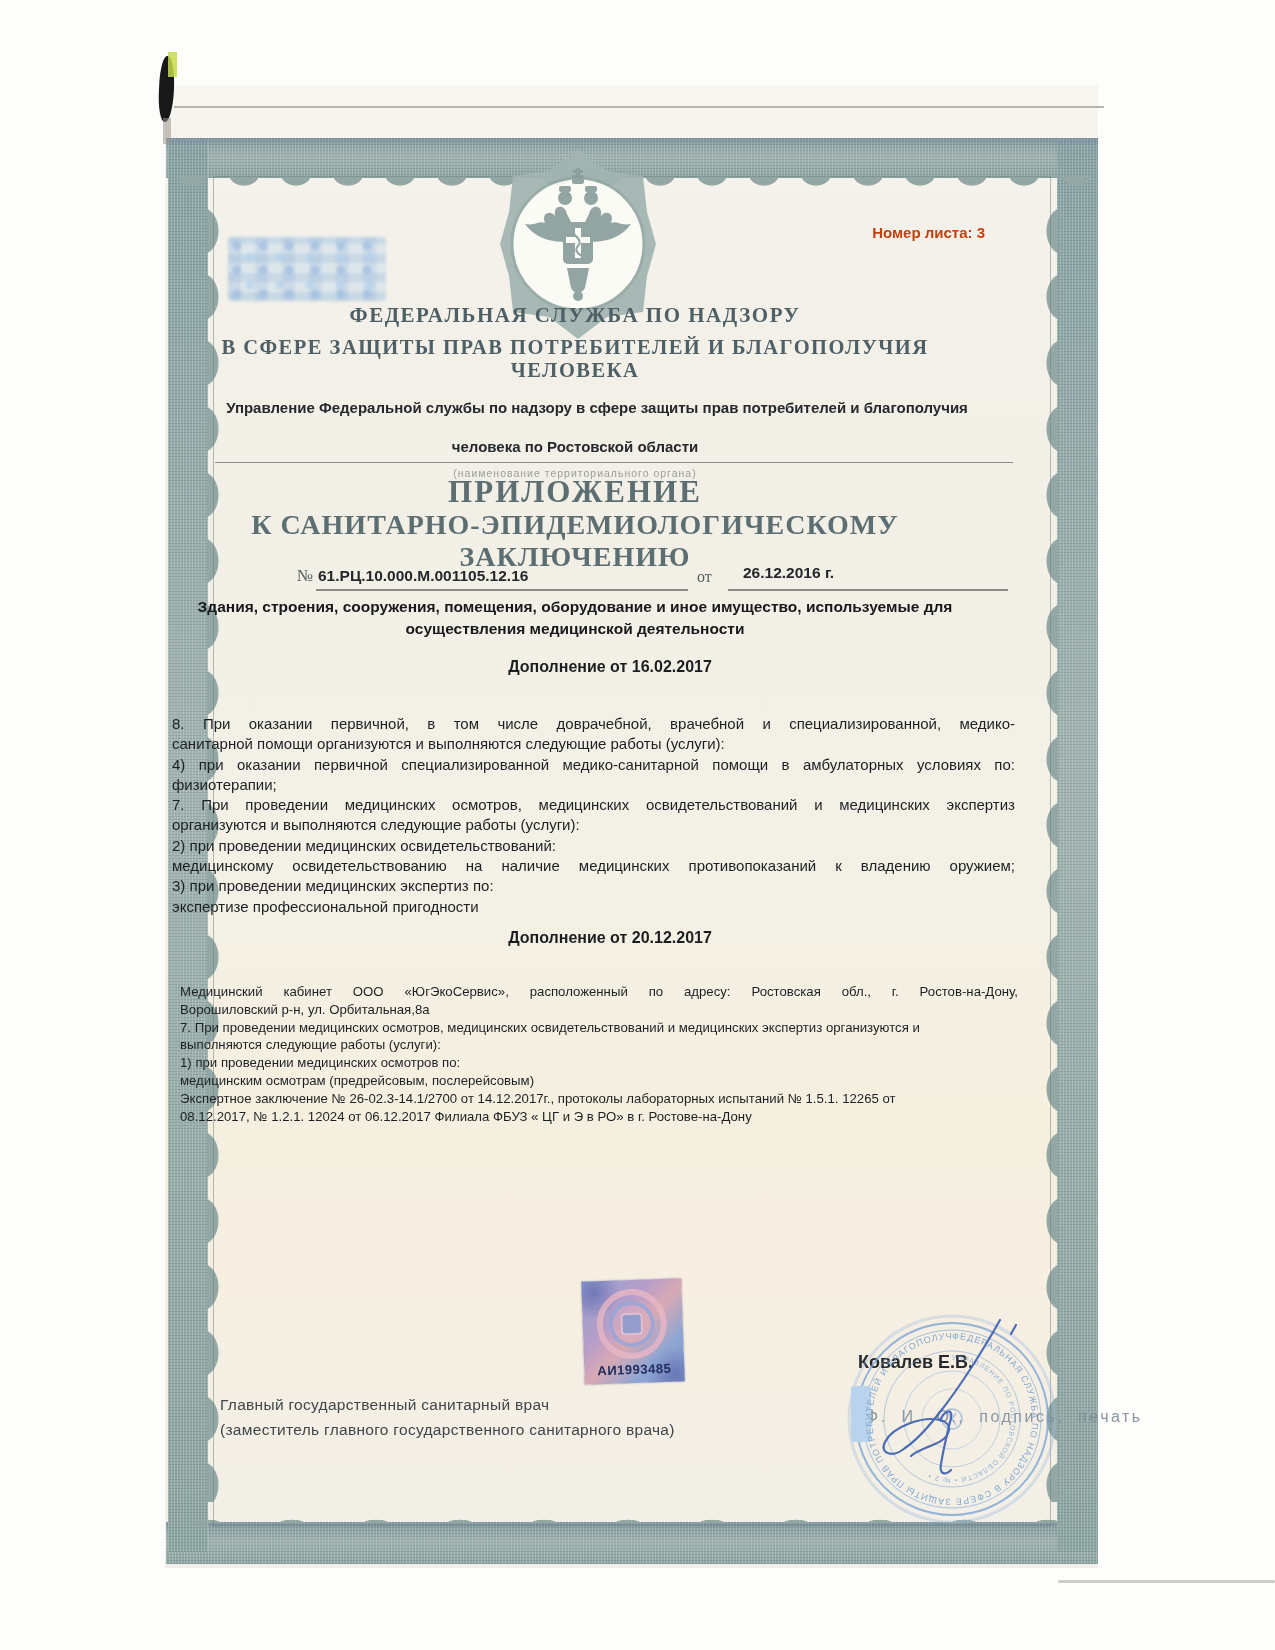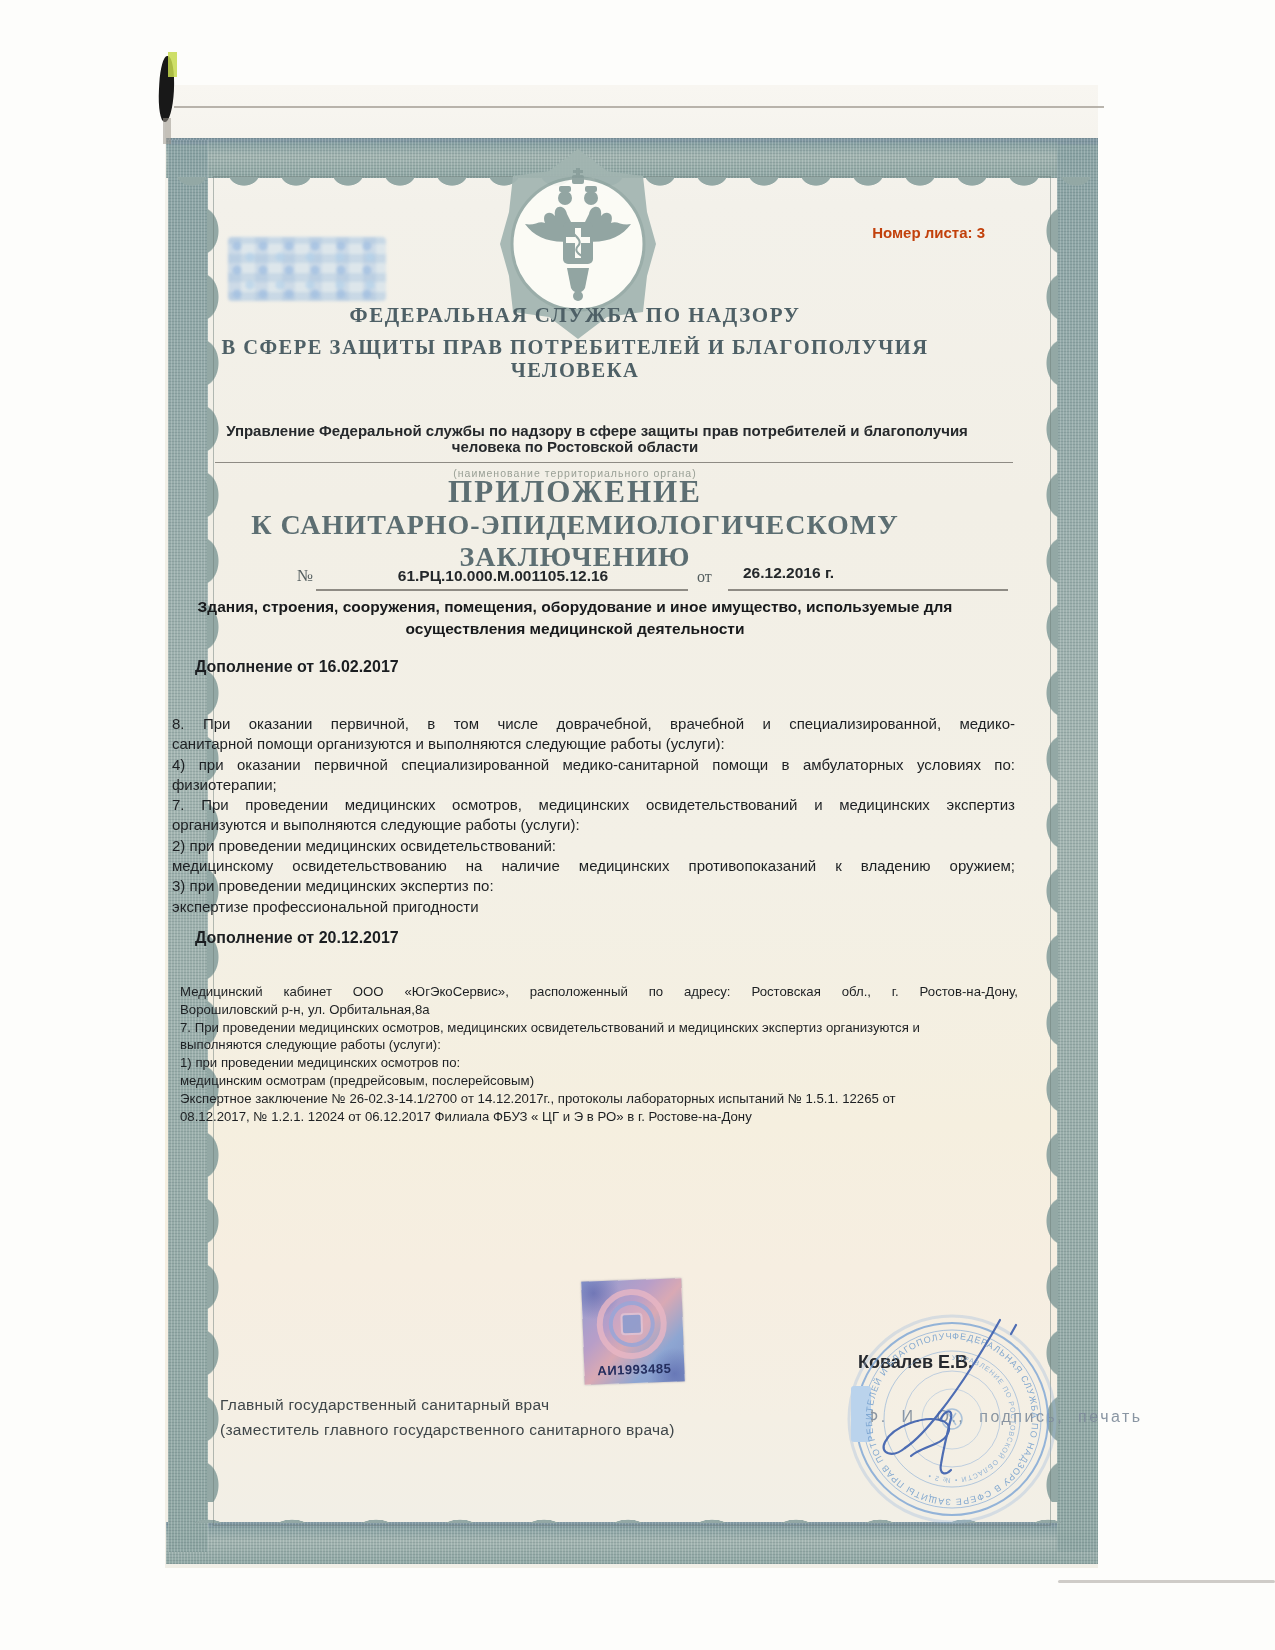--- a/index.html
+++ b/index.html
@@ -52,36 +52,36 @@
       repeating-linear-gradient(90deg, rgba(90,140,210,.4) 0 13px, rgba(170,205,240,.25) 13px 27px);
     background-size:26px 24px, 30px 28px, auto, auto;
     filter:blur(1.6px); opacity:.6; border-radius:4px; }
 
   
   .emblem { position:absolute; left:497px; top:146px; width:162px; height:196px; z-index:4; opacity:.92; }
 
   
   .txt { position:absolute; z-index:4; color:#1c1f22; }
   .center810 { left:170px; width:810px; text-align:center; }
-  .center830 { left:195px; width:830px; }
+  .center830 { left:195px; width:830px; text-align:center; }
   .sheet-number { left:735px; top:224px; width:250px; text-align:right; font-size:15px; font-weight:700; color:#c2410c; }
   .hdr { font-family:"Liberation Serif", serif; font-weight:700; color:#4e6066; letter-spacing:1.5px; }
   .hdr1 { top:303px; font-size:21px; }
   .hdr2 { top:336px; font-size:20.5px; }
   .auth { font-size:15px; font-weight:600; color:#26292c; }
-  .auth1 { top:422px;padding-left:44px; }
+  .auth1 { top:399px;padding-left:44px; }
   .auth2 { top:438px; }
   .auth-line { position:absolute; left:215px; top:462px; width:798px; height:1px; background:#8e8b84; z-index:4; }
   .auth-caption { top:467px; font-size:10.5px; font-weight:400; color:#9aa096; letter-spacing:1px; }
   .ttl { font-family:"Liberation Serif", serif; font-weight:700; color:#5c6e72; }
   .ttl1 { top:474px; font-size:31px; letter-spacing:2px; }
   .ttl2 { top:509px; font-size:28px; letter-spacing:1px; }
   .serif-label { font-family:"Liberation Serif", serif; color:#555f60; }
   .no-label { left:297px; top:566px; font-size:17px; }
-  .num-value { left:318px; top:567px; width:370px; text-align:center; font-size:15.5px; font-weight:700; color:#24282b; }
+  .num-value { left:318px; top:567px; width:370px; font-size:15.5px; font-weight:700; color:#24282b; }
   .num-line1 { position:absolute; left:316px; top:589px; width:372px; height:1.5px; background:#8e8b84; z-index:4; }
   .from-label { left:697px; top:568px; font-size:16px; }
   .date-value { left:743px; top:564px; width:265px; font-size:15.5px; font-weight:700; color:#24282b; }
   .num-line2 { position:absolute; left:728px; top:589px; width:280px; height:1.5px; background:#8e8b84; z-index:4; }
   .subj { font-weight:700; font-size:15.5px; color:#17191b; }
   .subj1 { top:598px; }
   .subj2 { top:620px; }
   .supp-head { font-weight:700; font-size:16px; color:#1b1e21; }
   .supp1-head { top:658px; }
   .supp2-head { top:929px; }

